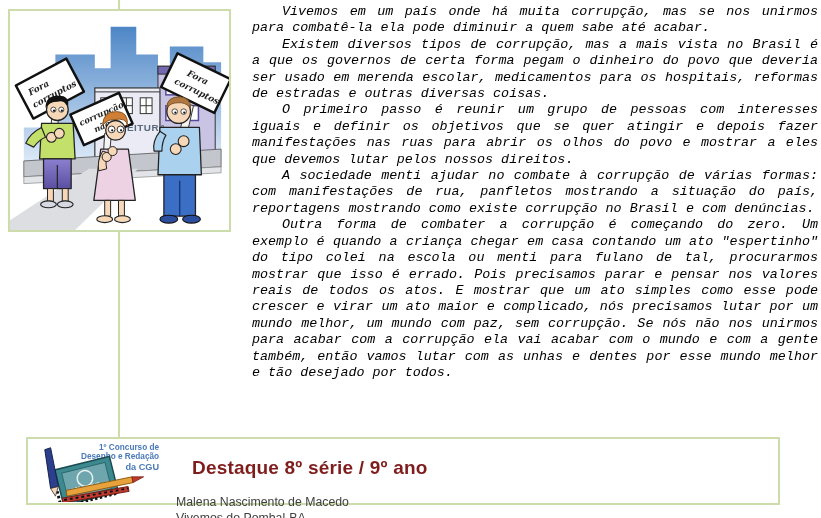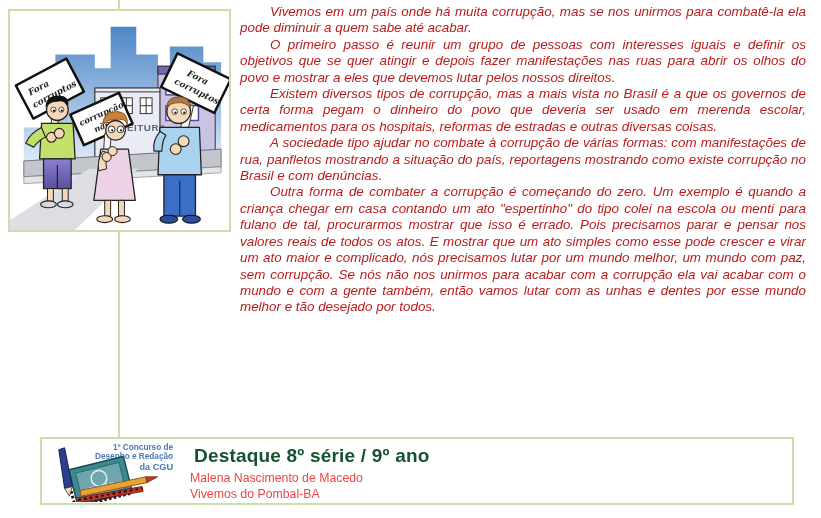--- a/index.html
+++ b/index.html
@@ -4,31 +4,31 @@
 <style>
   html,body{margin:0;padding:0;background:#fff;}
   .page{position:relative;width:821px;height:518px;background:#fff;overflow:hidden;
         font-family:"Liberation Sans",sans-serif;}
   .connector{position:absolute;width:2px;background:#ccdcaa;}
   .connector.top{left:118px;top:0;height:10px;}
   .connector.mid{left:118px;top:231px;height:206px;}
   .illustration-frame{position:absolute;left:8px;top:9px;width:223px;height:223px;
         border:2px solid #ccdcaa;box-sizing:border-box;background:#fff;}
   .illustration-frame svg{display:block;width:100%;height:100%;}
-  .essay{position:absolute;left:240px;top:4px;width:566px;color:#b91c1c;
-        font-family:Liberation Sans, sans-serif;font-style:italic;font-size:13.4px;
+  .essay{position:absolute;left:252px;top:4px;width:566px;color:#000000;
+        font-family:Liberation Mono, monospace;font-style:italic;font-size:13.4px;
         line-height:16.4px;text-align:justify;}
   .essay p{margin:0;text-indent:30px;}
-  .footer{position:absolute;left:40px;top:437px;width:754px;height:68px;
+  .footer{position:absolute;left:26px;top:437px;width:754px;height:68px;
         border:2px solid #ccdcaa;box-sizing:border-box;background:#fff;}
   .footer-logo{position:absolute;left:8px;top:1px;width:128px;height:62px;}
   .footer-text{position:absolute;left:148px;top:2px;}
-  .footer-title{margin:4px;font-size:19px;font-weight:bold;color:#14532d;
+  .footer-title{margin:16px;font-size:19px;font-weight:bold;color:#7f1d1d;
         font-family:"Liberation Sans",sans-serif;letter-spacing:0.2px;}
-  .footer-line{font-size:12.3px;line-height:15.5px;color:#ef4444;}
+  .footer-line{font-size:12.3px;line-height:15.5px;color:#404040;}
   .sign-text{font-family:"DejaVu Serif",serif;font-style:italic;font-weight:bold;}
 </style>
 </head>
 <body>
 
 <div class="page">
 
   <div class="connector top"></div>
   <div class="connector mid"></div>
 
@@ -148,23 +148,23 @@
         <rect x="156" y="166" width="32" height="42" fill="#3b6ec5" stroke="#222" stroke-width="1.3"></rect>
         <line x1="172" y1="172" x2="172" y2="208" stroke="#16357a" stroke-width="1.4"></line>
         <ellipse cx="161" cy="211" rx="9" ry="4" fill="#2b4f9e" stroke="#111" stroke-width="1.1"></ellipse>
         <ellipse cx="184" cy="211" rx="9" ry="4" fill="#2b4f9e" stroke="#111" stroke-width="1.1"></ellipse>
       </g>
     </svg>
   </div>
 
   <div class="essay">
     <p>Vivemos em um país onde há muita corrupção, mas se nos unirmos para combatê-la ela pode diminuir a quem sabe até acabar.</p>
+    <p>Existem diversos tipos de corrupção, mas a mais vista no Brasil é a que os governos de certa forma pegam o dinheiro do povo que deveria ser usado em merenda escolar, medicamentos para os hospitais, reformas de estradas e outras diversas coisas.</p>
     <p>O primeiro passo é reunir um grupo de pessoas com interesses iguais e definir os objetivos que se quer atingir e depois fazer manifestações nas ruas para abrir os olhos do povo e mostrar a eles que devemos lutar pelos nossos direitos.</p>
-    <p>Existem diversos tipos de corrupção, mas a mais vista no Brasil é a que os governos de certa forma pegam o dinheiro do povo que deveria ser usado em merenda escolar, medicamentos para os hospitais, reformas de estradas e outras diversas coisas.</p>
-    <p>A sociedade tipo ajudar no combate à corrupção de várias formas: com manifestações de rua, panfletos mostrando a situação do país, reportagens mostrando como existe corrupção no Brasil e com denúncias.</p>
+    <p>A sociedade menti ajudar no combate à corrupção de várias formas: com manifestações de rua, panfletos mostrando a situação do país, reportagens mostrando como existe corrupção no Brasil e com denúncias.</p>
     <p>Outra forma de combater a corrupção é começando do zero. Um exemplo é quando a criança chegar em casa contando um ato "espertinho" do tipo colei na escola ou menti para fulano de tal, procurarmos mostrar que isso é errado. Pois precisamos parar e pensar nos valores reais de todos os atos. E mostrar que um ato simples como esse pode crescer e virar um ato maior e complicado, nós precisamos lutar por um mundo melhor, um mundo com paz, sem corrupção. Se nós não nos unirmos para acabar com a corrupção ela vai acabar com o mundo e com a gente também, então vamos lutar com as unhas e dentes por esse mundo melhor e tão desejado por todos.</p>
   </div>
 
   <div class="footer">
     <svg class="footer-logo" viewBox="0 0 130 64">
       <g font-family="Liberation Sans, sans-serif" font-weight="bold" fill="#4a7ab8" text-anchor="end">
         <text x="126" y="10" font-size="8.5">1º Concurso de</text>
         <text x="126" y="20" font-size="8.5">Desenho e Redação</text>
         <text x="126" y="31" font-size="9.5">da CGU</text>
       </g>

